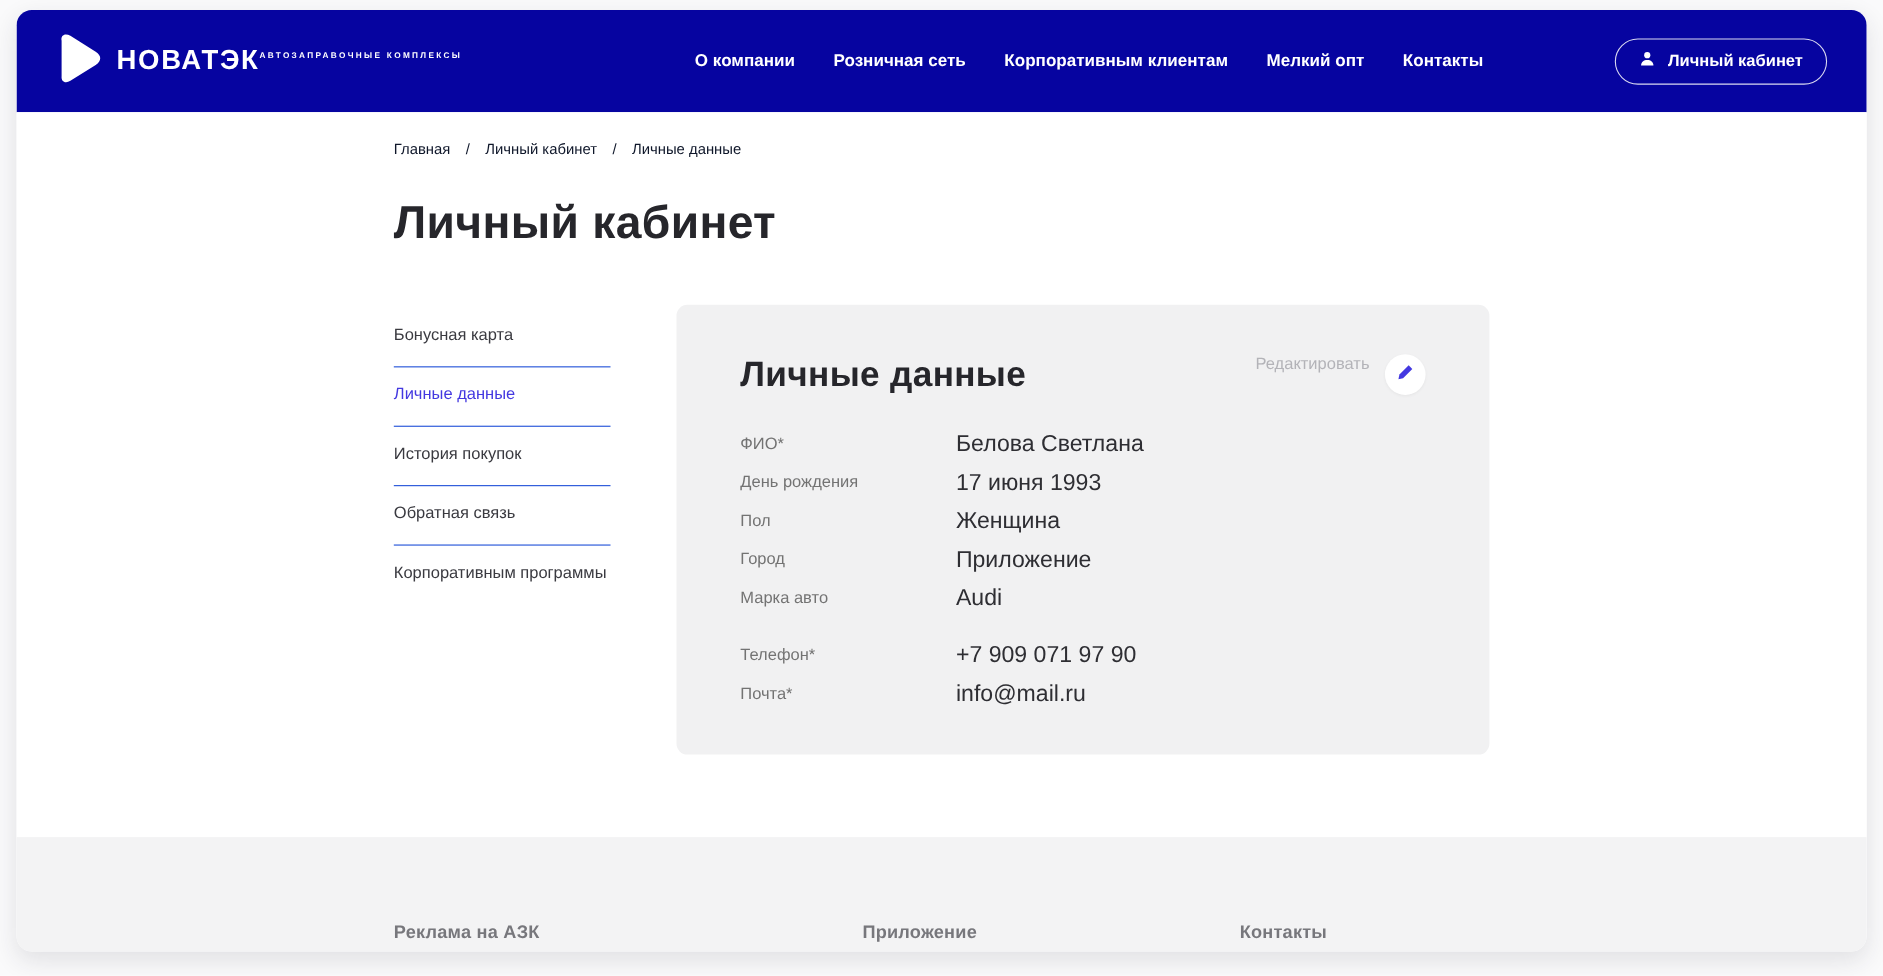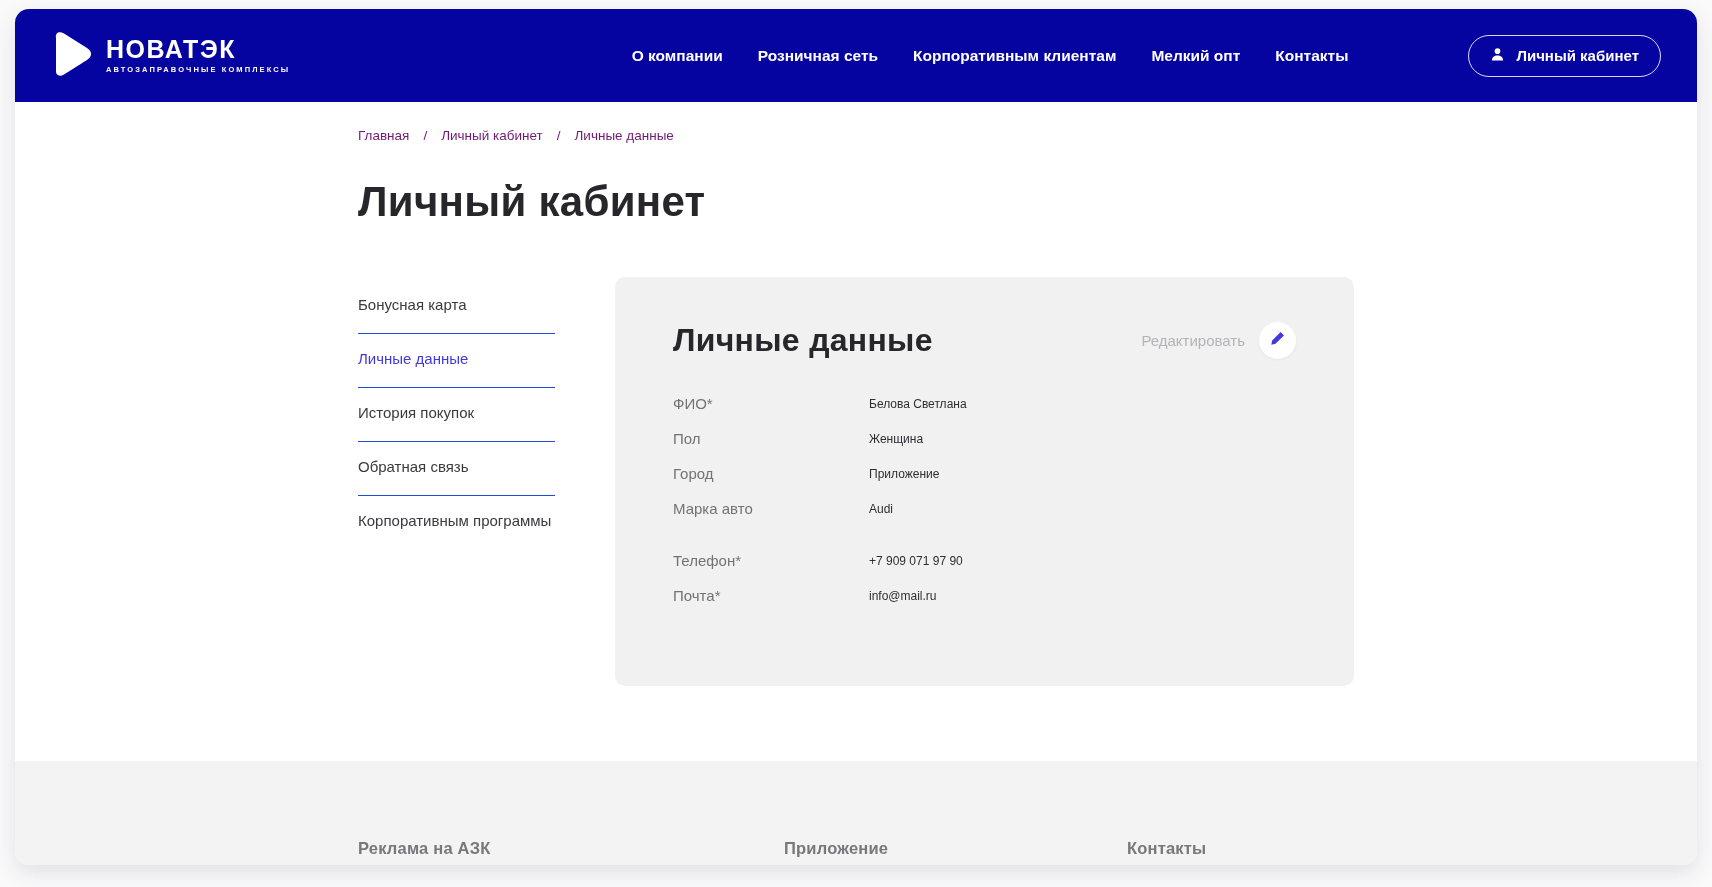--- a/index.html
+++ b/index.html
@@ -12,59 +12,59 @@
     position:absolute;left:15px;top:9px;width:1682px;height:856px;
     background:#ffffff;border-radius:14px;overflow:hidden;
     box-shadow:0 8px 22px rgba(40,40,60,.12);
   }
   
   .header{
     height:93px;background:#0604a0;display:flex;align-items:center;
     padding:0 36px 0 34px;box-sizing:border-box;
   }
   .logo{display:flex;align-items:center;}
-  .logo-text{margin-left:13px;display:flex;flex-direction:column;}
+  .logo-text{margin-left:13px;display:flex;flex-direction:row;}
   .logo-title{color:#fff;font-size:25px;font-weight:800;letter-spacing:1.5px;line-height:1;}
   .logo-sub{color:#fff;font-size:7.5px;font-weight:600;letter-spacing:2.1px;margin-top:3px;white-space:nowrap;}
   .nav{display:flex;gap:35px;margin-left:auto;align-items:center;}
   .nav a{color:#fff;font-size:15.5px;font-weight:600;text-decoration:none;white-space:nowrap;}
   .account-pill{
     margin-left:120px;display:flex;align-items:center;gap:11px;height:40px;
     border:1.5px solid rgba(255,255,255,.85);border-radius:21px;padding:0 21px;
     color:#fff;font-size:15px;font-weight:700;cursor:pointer;white-space:nowrap;
   }
   
   .main{position:relative;background:#fff;height:659px;box-sizing:border-box;padding:26px 0 0 343px;}
-  .breadcrumb{display:flex;gap:14px;align-items:center;font-size:13.5px;color:#701a75;}
+  .breadcrumb{display:flex;gap:14px;align-items:center;font-size:13.5px;color:#0f172a;}
   .breadcrumb span{white-space:nowrap;}
   .page-title{margin-top:36px;font-size:42px;line-height:46px;font-weight:800;color:#26262b;letter-spacing:.3px;}
   .content{display:flex;margin-top:52px;align-items:flex-start;}
   
   .sidebar{width:197px;padding-top:18px;flex:none;}
   .side-item{
     padding:15px 0 19px;border-bottom:1px solid #1d4ed8;
     font-size:15px;color:#3a3a40;line-height:19px;cursor:pointer;
   }
   .side-item:first-child{padding-top:0;}
   .side-item:last-child{border-bottom:none;}
   .side-item.active{color:#4338e0;}
   
   .card{
     margin-left:60px;width:739px;height:409px;box-sizing:border-box;
     background:#f1f1f2;border-radius:10px;padding:45px 58px 50px;flex:none;
   }
   .card-head{display:flex;align-items:center;justify-content:space-between;}
   .card-title{font-size:32px;font-weight:800;color:#26262b;letter-spacing:.3px;}
-  .edit{display:flex;align-items:center;gap:14px;cursor:pointer;}
+  .edit{display:flex;align-items:flex-start;gap:14px;cursor:pointer;}
   .edit-label{color:#b3b3b8;font-size:15px;}
   .edit-btn{width:37px;height:37px;border-radius:50%;background:#fff;display:flex;align-items:center;justify-content:center;box-shadow:0 1px 3px rgba(0,0,0,.05);cursor:pointer;}
   .fields{margin-top:27px;}
   .frow{display:flex;align-items:center;height:35px;}
   .flabel{width:196px;flex:none;color:#737373;font-size:15px;}
-  .fvalue{color:#2e2e33;font-size:12px;}
+  .fvalue{color:#2e2e33;font-size:21px;}
   .fgap{height:17px;}
   
   .footer{position:absolute;left:0;right:0;top:752px;bottom:0;background:#f3f3f4;}
   .fcol{position:absolute;top:78px;}
   .fcol-1{left:343px;}
   .fcol-2{left:769px;}
   .fcol-3{left:1112px;}
   .fhead{font-size:16.5px;font-weight:700;color:#77777c;letter-spacing:.2px;}
 </style>
 </head>
@@ -137,20 +137,24 @@
             </span>
           </div>
         </div>
 
         <div class="fields">
           <div class="frow">
             <span class="flabel">ФИО*</span>
             <span class="fvalue">Белова Светлана</span>
           </div>
           <div class="frow">
+            <span class="flabel">День рождения</span>
+            <span class="fvalue">17 июня 1993</span>
+          </div>
+          <div class="frow">
             <span class="flabel">Пол</span>
             <span class="fvalue">Женщина</span>
           </div>
           <div class="frow">
             <span class="flabel">Город</span>
             <span class="fvalue">Приложение</span>
           </div>
           <div class="frow">
             <span class="flabel">Марка авто</span>
             <span class="fvalue">Audi</span>

